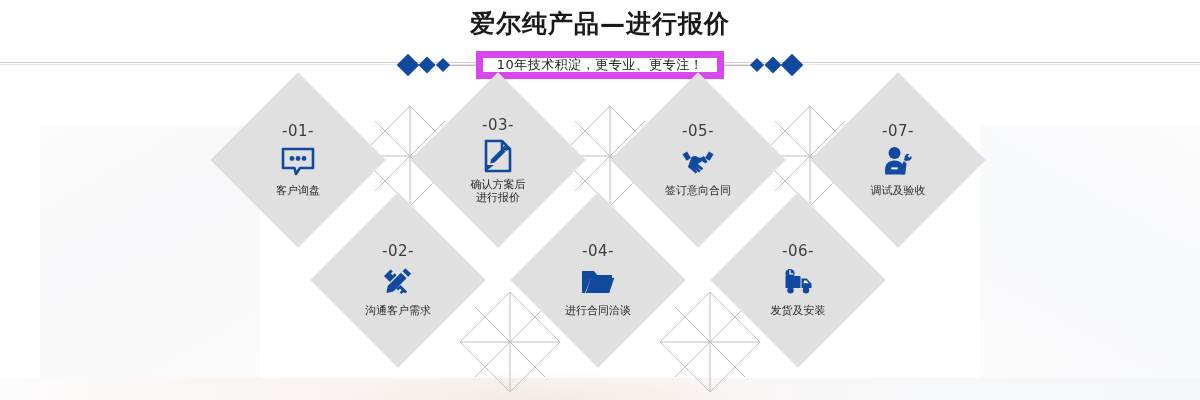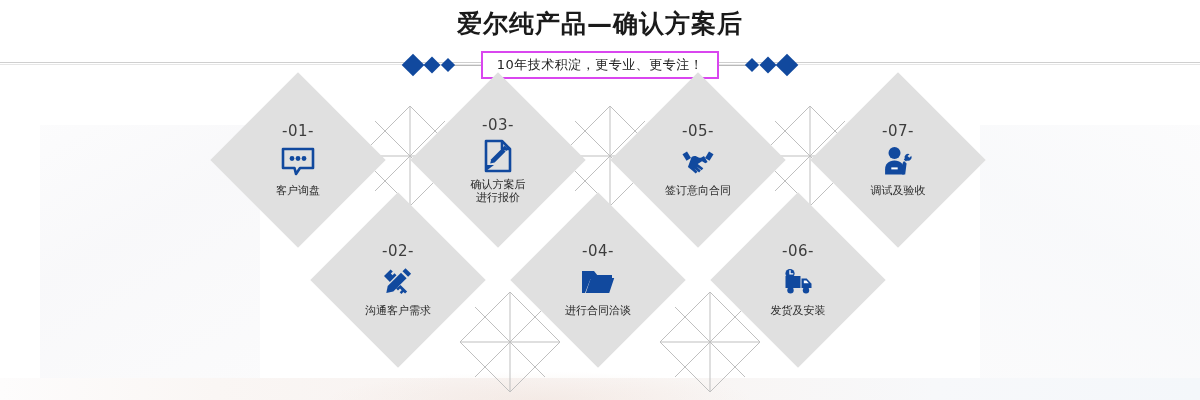--- a/index.html
+++ b/index.html
@@ -42,21 +42,21 @@
   }
   .rule2{
     position:absolute;left:0;top:64px;width:1200px;height:1px;background:#e6e6e6;
   }
   .sub-wrap{
     position:absolute;left:0;top:50px;width:1200px;height:30px;
     display:flex;align-items:center;justify-content:center;gap:0;
   }
   .sub-box{
     height:28px;box-sizing:border-box;
-    border:2px solid #d946ef;background:#ffffff;
+    border:7px solid #d946ef;background:#ffffff;
     display:flex;align-items:center;justify-content:center;
     padding:0 14px;
     font-size:13px;color:#222;white-space:nowrap;letter-spacing:.5px;
   }
   .dia-group{display:flex;align-items:center;gap:5px;}
   .dia{background:#11499e;transform:rotate(45deg);}
   .d-lg{width:16px;height:16px;}
   .d-md{width:12px;height:12px;}
   .d-sm{width:10px;height:10px;}
   .lead{width:28px;height:1px;background:#b9b9b9;}
@@ -93,21 +93,21 @@
 <body>
 
 <div id="stage">
 
   <div class="bg-wash-left"></div>
   <div class="bg-wash-right"></div>
   <div class="bg-wash-bottom"></div>
   <div class="bg-wash-bottom2"></div>
 
   <div class="hdr">
-    <div class="hdr-title">爱尔纯产品—确认方案后</div>
+    <div class="hdr-title">爱尔纯产品—进行报价</div>
     <div class="rule"></div>
     <div class="rule2"></div>
 
     <div class="sub-wrap">
       <div class="dia-group">
         <span class="dia d-lg"></span>
         <span class="dia d-md"></span>
         <span class="dia d-sm"></span>
       </div>
       <span class="lead"></span>

